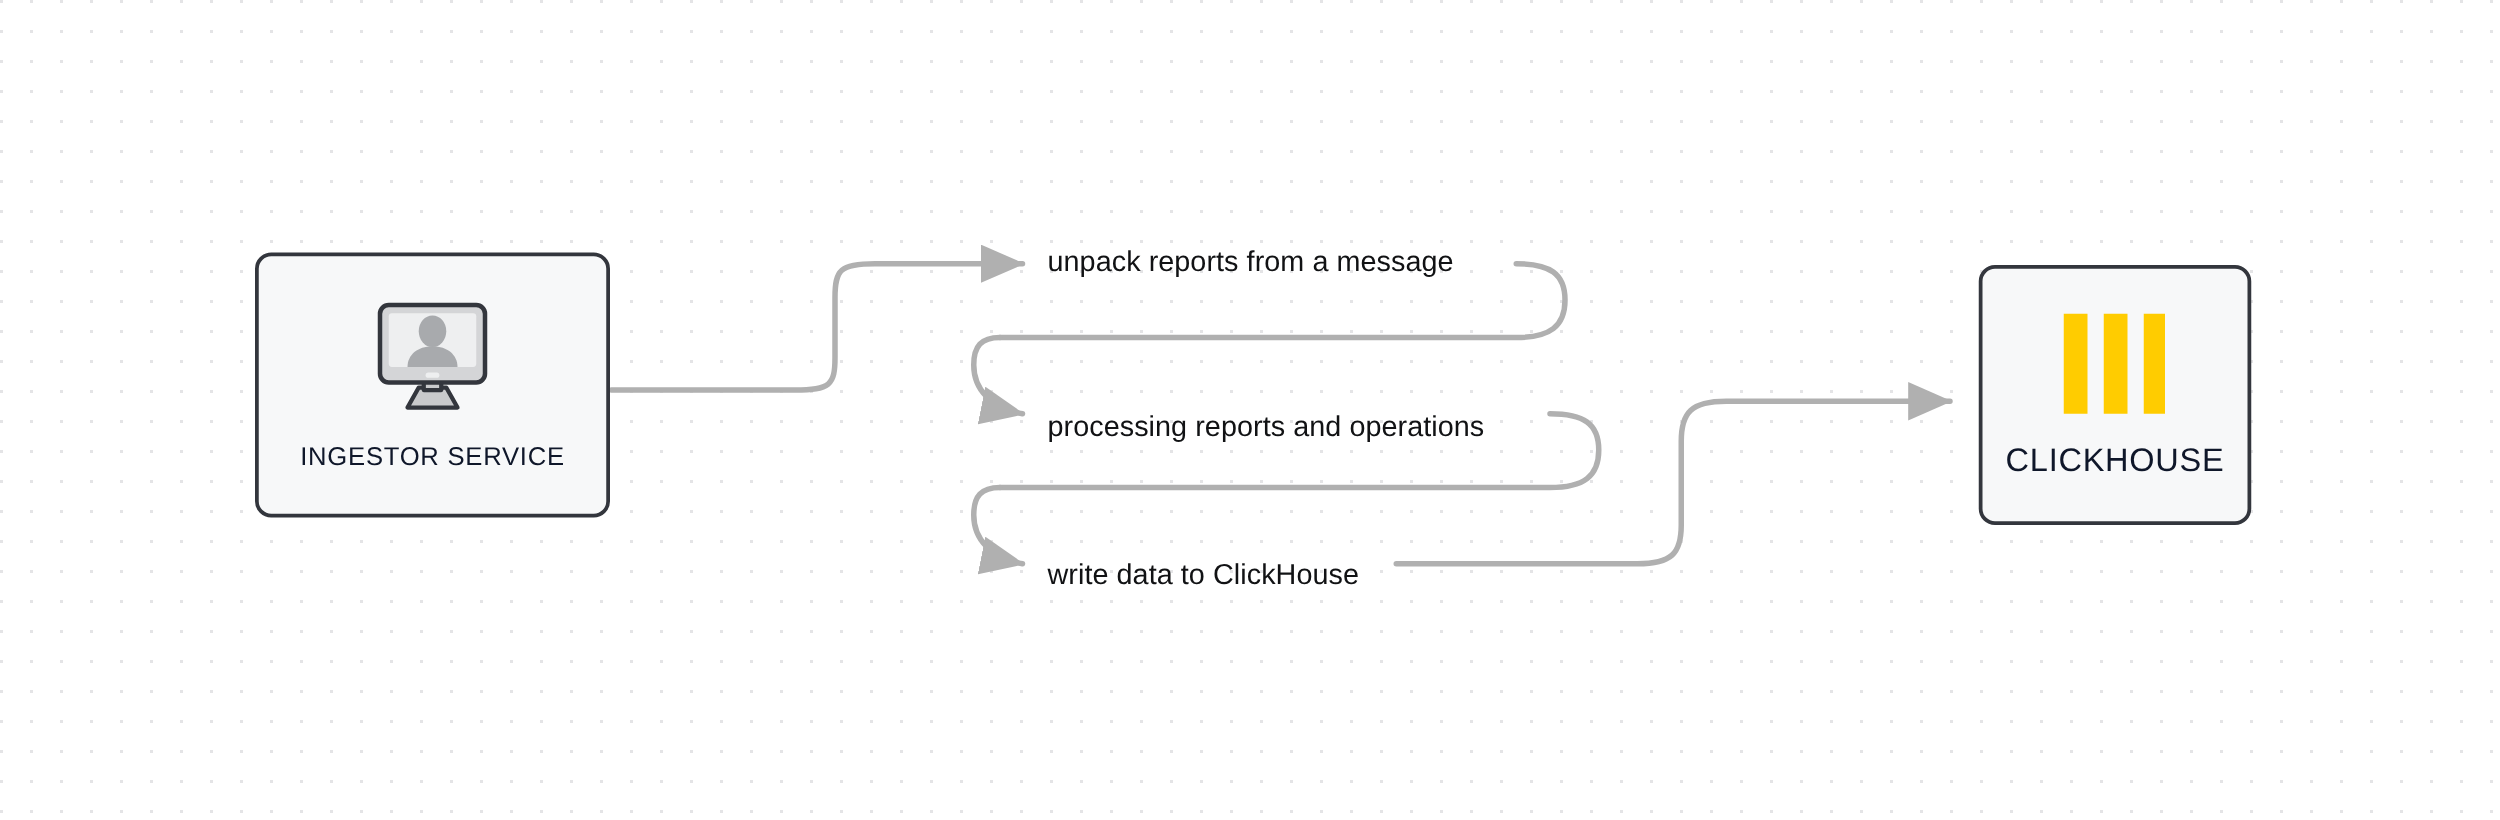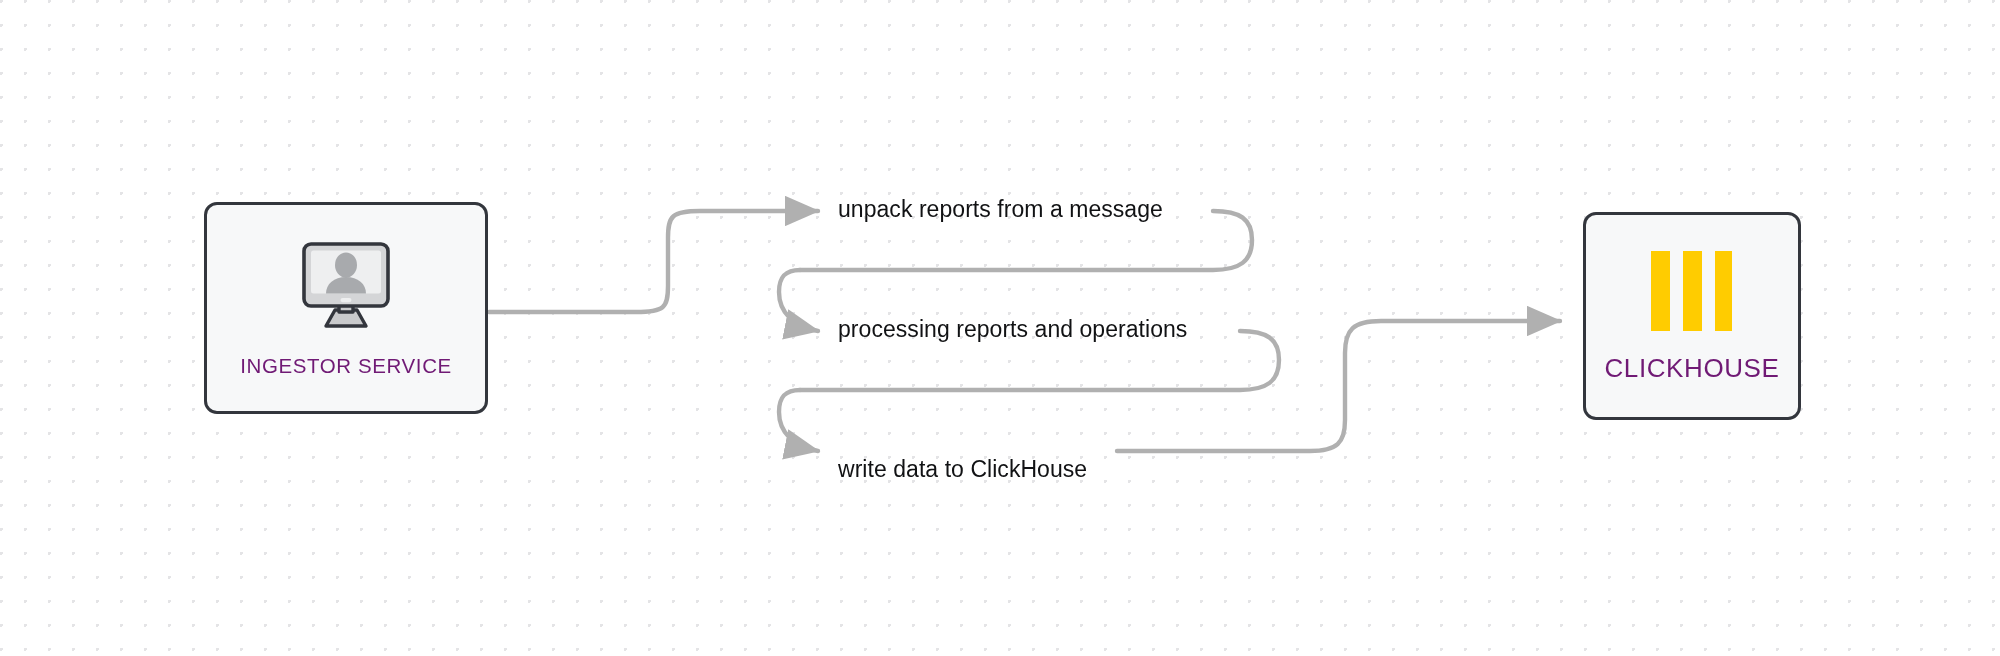--- a/index.html
+++ b/index.html
@@ -59,21 +59,21 @@
   #node-clickhouse {
     left: 1583px;
     top: 212px;
     width: 218px;
     height: 208px;
   }
 
   .node-label {
     font-size: 20.5px;
     letter-spacing: 0.6px;
-    color: #701a75;
+    color: #0f172a;
     white-space: nowrap;
     text-align: center;
   }
 
   #node-ingestor .node-label {
     margin-top: 20px;
   }
 
   #node-clickhouse .node-label {
     margin-top: 20px;
@@ -89,22 +89,22 @@
   .edge-label {
     position: absolute;
     font-size: 23px;
     color: #111214;
     white-space: nowrap;
     line-height: 1;
     letter-spacing: 0.05px;
   }
 
   #edge-label-0 { left: 838px; top: 198px; }
-  #edge-label-1 { left: 838px; top: 318px; }
-  #edge-label-2 { left: 838px; top: 458px; }
+  #edge-label-1 { left: 838px; top: 330px; }
+  #edge-label-2 { left: 838px; top: 448px; }
 </style>
 </head>
 <body>
 
 <div id="canvas">
 
   <svg id="edges" viewBox="0 0 2000 656" width="2000" height="656" xmlns="http://www.w3.org/2000/svg">
 
     <defs>
       <marker id="arrowhead" markerWidth="8" markerHeight="7" refX="7.6" refY="3.5" orient="auto" markerUnits="strokeWidth">

